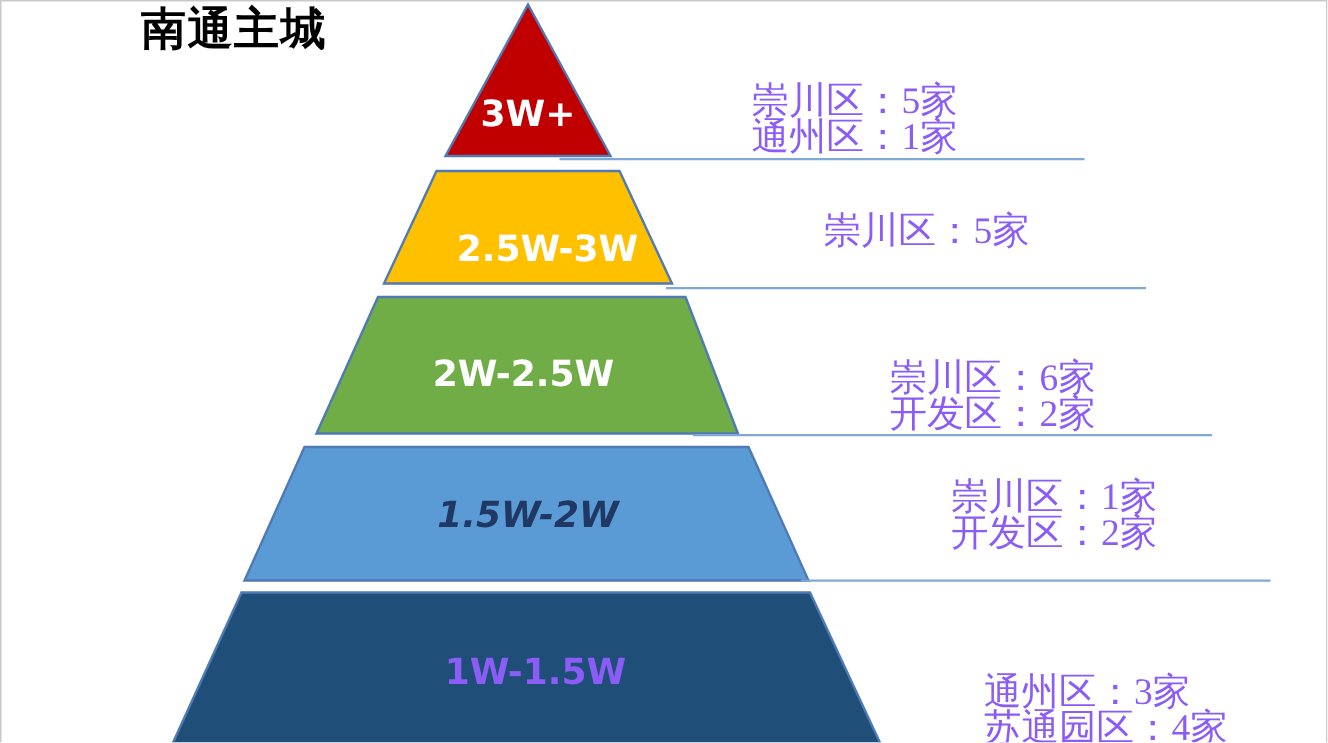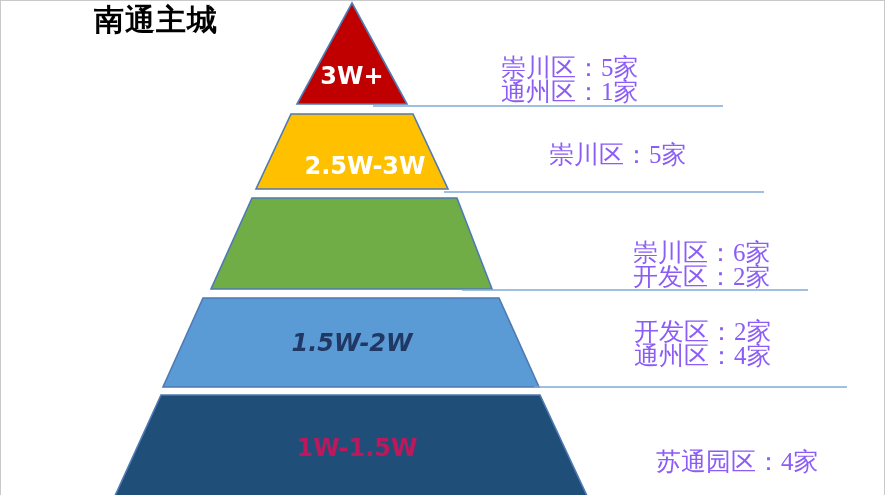--- a/index.html
+++ b/index.html
@@ -42,21 +42,21 @@
   .ann{
     position:absolute;
     font-family:"Liberation Serif","DejaVu Serif",serif;
     font-size:25px;
     line-height:24px;
     color:#8b5cf6;
     white-space:nowrap;
   }
   .g0{left:500px;top:55px;}
   .g1{left:548px;top:142px;}
-  .g2{left:592px;top:240px;margin-left:40px;}
+  .g2{left:592px;top:240px;}
   .g3{left:633px;top:319px;}
   .g4{left:655px;top:449px;}
 </style>
 </head>
 <body>
 
 <div class="stage">
 
   <div class="title">
     <div>南通主城</div>
@@ -70,39 +70,41 @@
     <polygon points="160,394 539,394 587,497 113,497" fill="#1F4E79" stroke="#4F7AB3"></polygon>
 
     <line x1="372" y1="105" x2="722" y2="105" stroke="#7FA8D6"></line>
     <line x1="443" y1="191" x2="763" y2="191" stroke="#7FA8D6"></line>
     <line x1="461" y1="289" x2="807" y2="289" stroke="#7FA8D6"></line>
     <line x1="533" y1="386" x2="846" y2="386" stroke="#7FA8D6"></line>
   </svg>
 
   <div class="tlabel tl0" style="color: rgb(255, 255, 255);">3W+</div>
   <div class="tlabel tl1" style="color: rgb(255, 255, 255);">2.5W-3W</div>
+  <div class="tlabel tl2" style="color: rgb(255, 255, 255);">2W-2.5W</div>
   <div class="tlabel tl3" style="color: rgb(31, 56, 100);">1.5W-2W</div>
-  <div class="tlabel tl4" style="color: #be185d;">1W-1.5W</div>
+  <div class="tlabel tl4" style="color: #8b5cf6;">1W-1.5W</div>
 
   <div class="ann g0">
     <div>崇川区：5家</div>
     <div>通州区：1家</div>
   </div>
 
   <div class="ann g1">
     <div>崇川区：5家</div>
   </div>
 
   <div class="ann g2">
     <div>崇川区：6家</div>
     <div>开发区：2家</div>
   </div>
 
   <div class="ann g3">
+    <div>崇川区：1家</div>
     <div>开发区：2家</div>
-    <div>通州区：4家</div>
   </div>
 
   <div class="ann g4">
+    <div>通州区：3家</div>
     <div>苏通园区：4家</div>
   </div>
 
 </div>
 
 </body></html>

